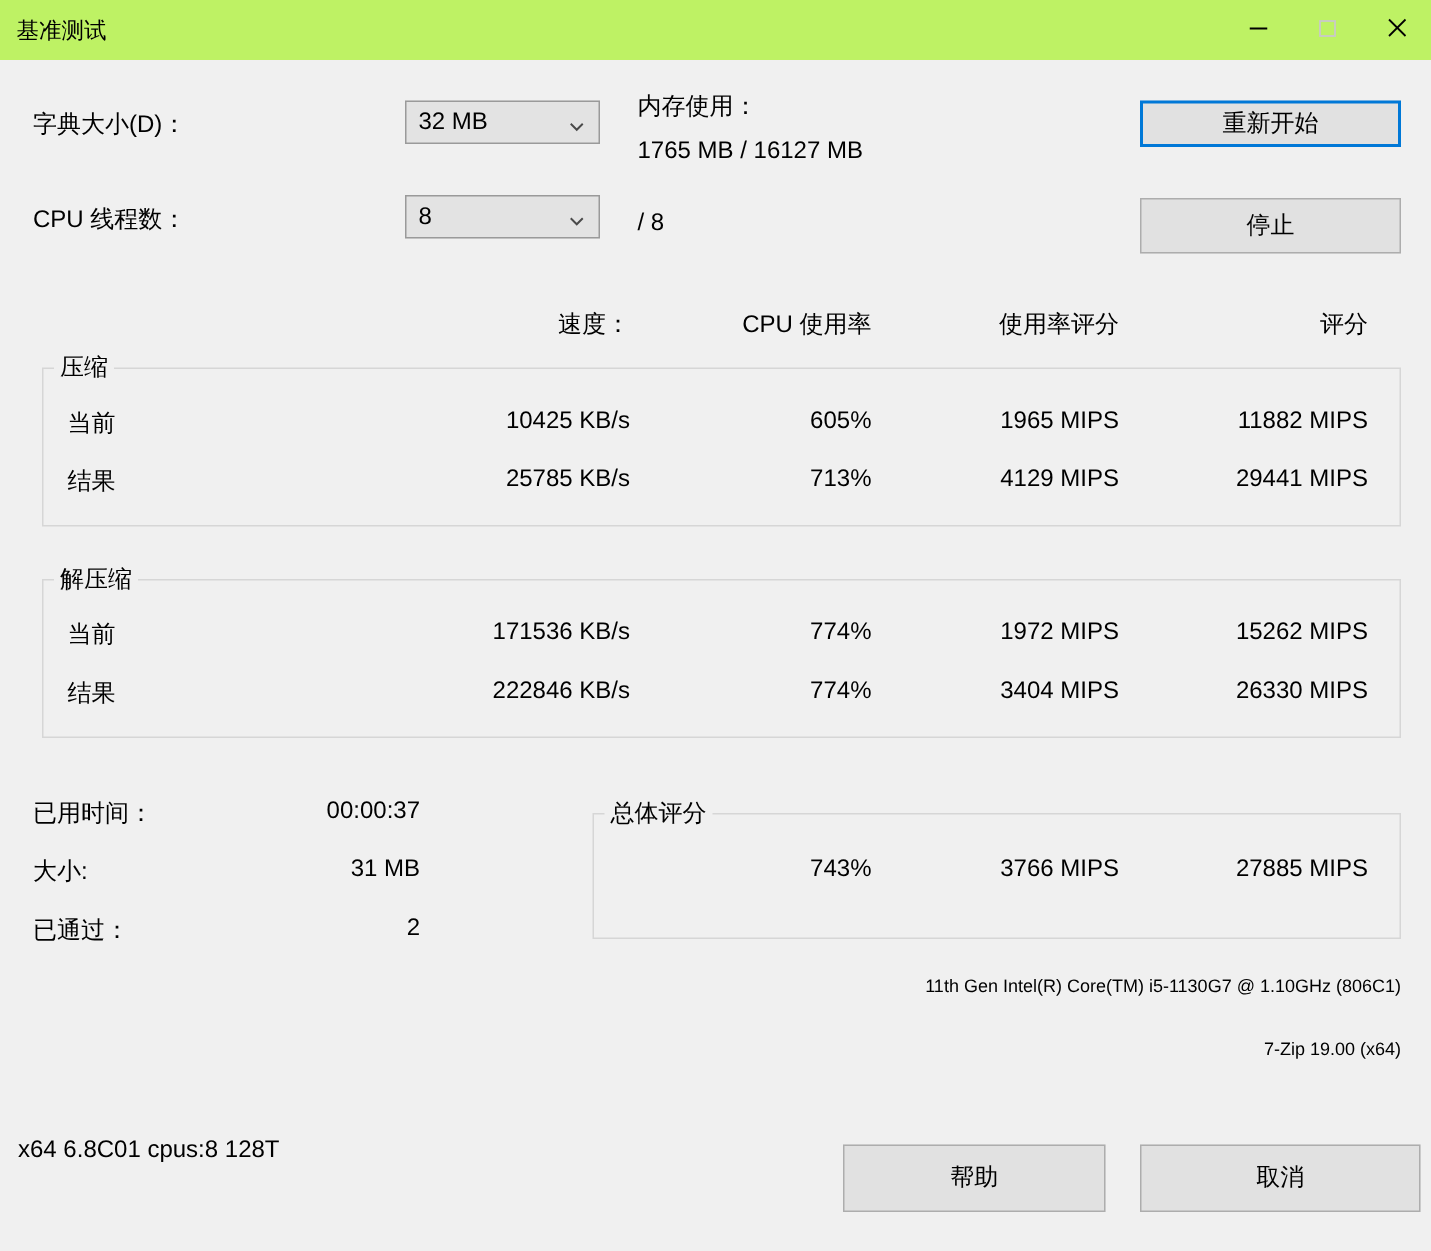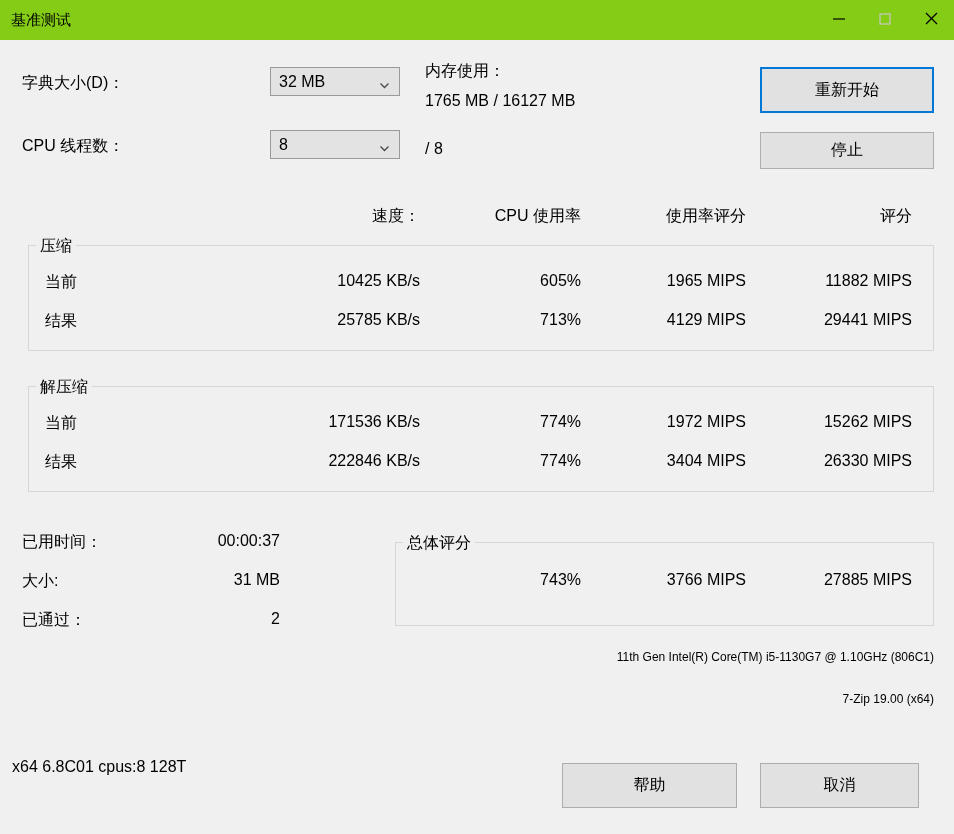--- a/index.html
+++ b/index.html
@@ -13,21 +13,21 @@
     width: 954px;
     height: 834px;
     background: #f0f0f0;
     overflow: hidden;
   }
   
   .titlebar {
     position: absolute;
     top: 0; left: 0; right: 0;
     height: 40px;
-    background: #84cc16;
+    background: #bef264;
     display: flex;
     align-items: center;
   }
   .titlebar .title {
     margin-left: 11px;
     font-size: 15px;
     color: #000;
   }
   .win-controls {
     position: absolute;
@@ -167,21 +167,21 @@
   <div class="combo" style="left:270px; top:130px;">
     <span>8</span>
     <span class="chevron">
       <svg width="11" height="11" viewBox="0 0 11 11">
           <polyline points="1.5,3.5 5.5,7.5 9.5,3.5" fill="none" stroke="#4a4a4a" stroke-width="1.3"></polyline>
         </svg>
     </span>
   </div>
   <span class="lbl" style="left:425px; top:140px;">/ 8</span>
 
-  <button class="btn default-btn" style="left:760px; top:67px; width:174px; height:46px;">重新开始</button>
+  <button class="btn default-btn" style="left:760px; top:67px; width:174px; height:31px;">重新开始</button>
   <button class="btn" style="left:760px; top:132px; width:174px; height:37px;">停止</button>
 
   <span class="val-r col-speed" style="top:206px;">速度：</span>
   <span class="val-r col-cpu" style="top:206px;">CPU 使用率</span>
   <span class="val-r col-urate" style="top:206px;">使用率评分</span>
   <span class="val-r col-rate" style="top:206px;">评分</span>
 
   <div class="groupbox" style="left:28px; top:245px; width:906px; height:106px;">
     <span class="legend">压缩</span>
   </div>
@@ -224,15 +224,15 @@
   </div>
   <span class="val-r col-cpu" style="top:571px;">743%</span>
   <span class="val-r col-urate" style="top:571px;">3766 MIPS</span>
   <span class="val-r col-rate" style="top:571px;">27885 MIPS</span>
 
   <span class="footer-note" style="top:650px;">11th Gen Intel(R) Core(TM) i5-1130G7 @ 1.10GHz (806C1)</span>
   <span class="footer-note" style="top:692px;">7-Zip 19.00 (x64)</span>
   <span class="lbl" style="left:12px; top:758px;">x64 6.8C01 cpus:8 128T</span>
 
   <button class="btn" style="left:562px; top:763px; width:175px; height:45px;">帮助</button>
-  <button class="btn" style="left:760px; top:763px; width:159px; height:45px;">取消</button>
+  <button class="btn" style="left:760px; top:763px; width:187px; height:45px;">取消</button>
 
 </div>
 
 </body></html>

